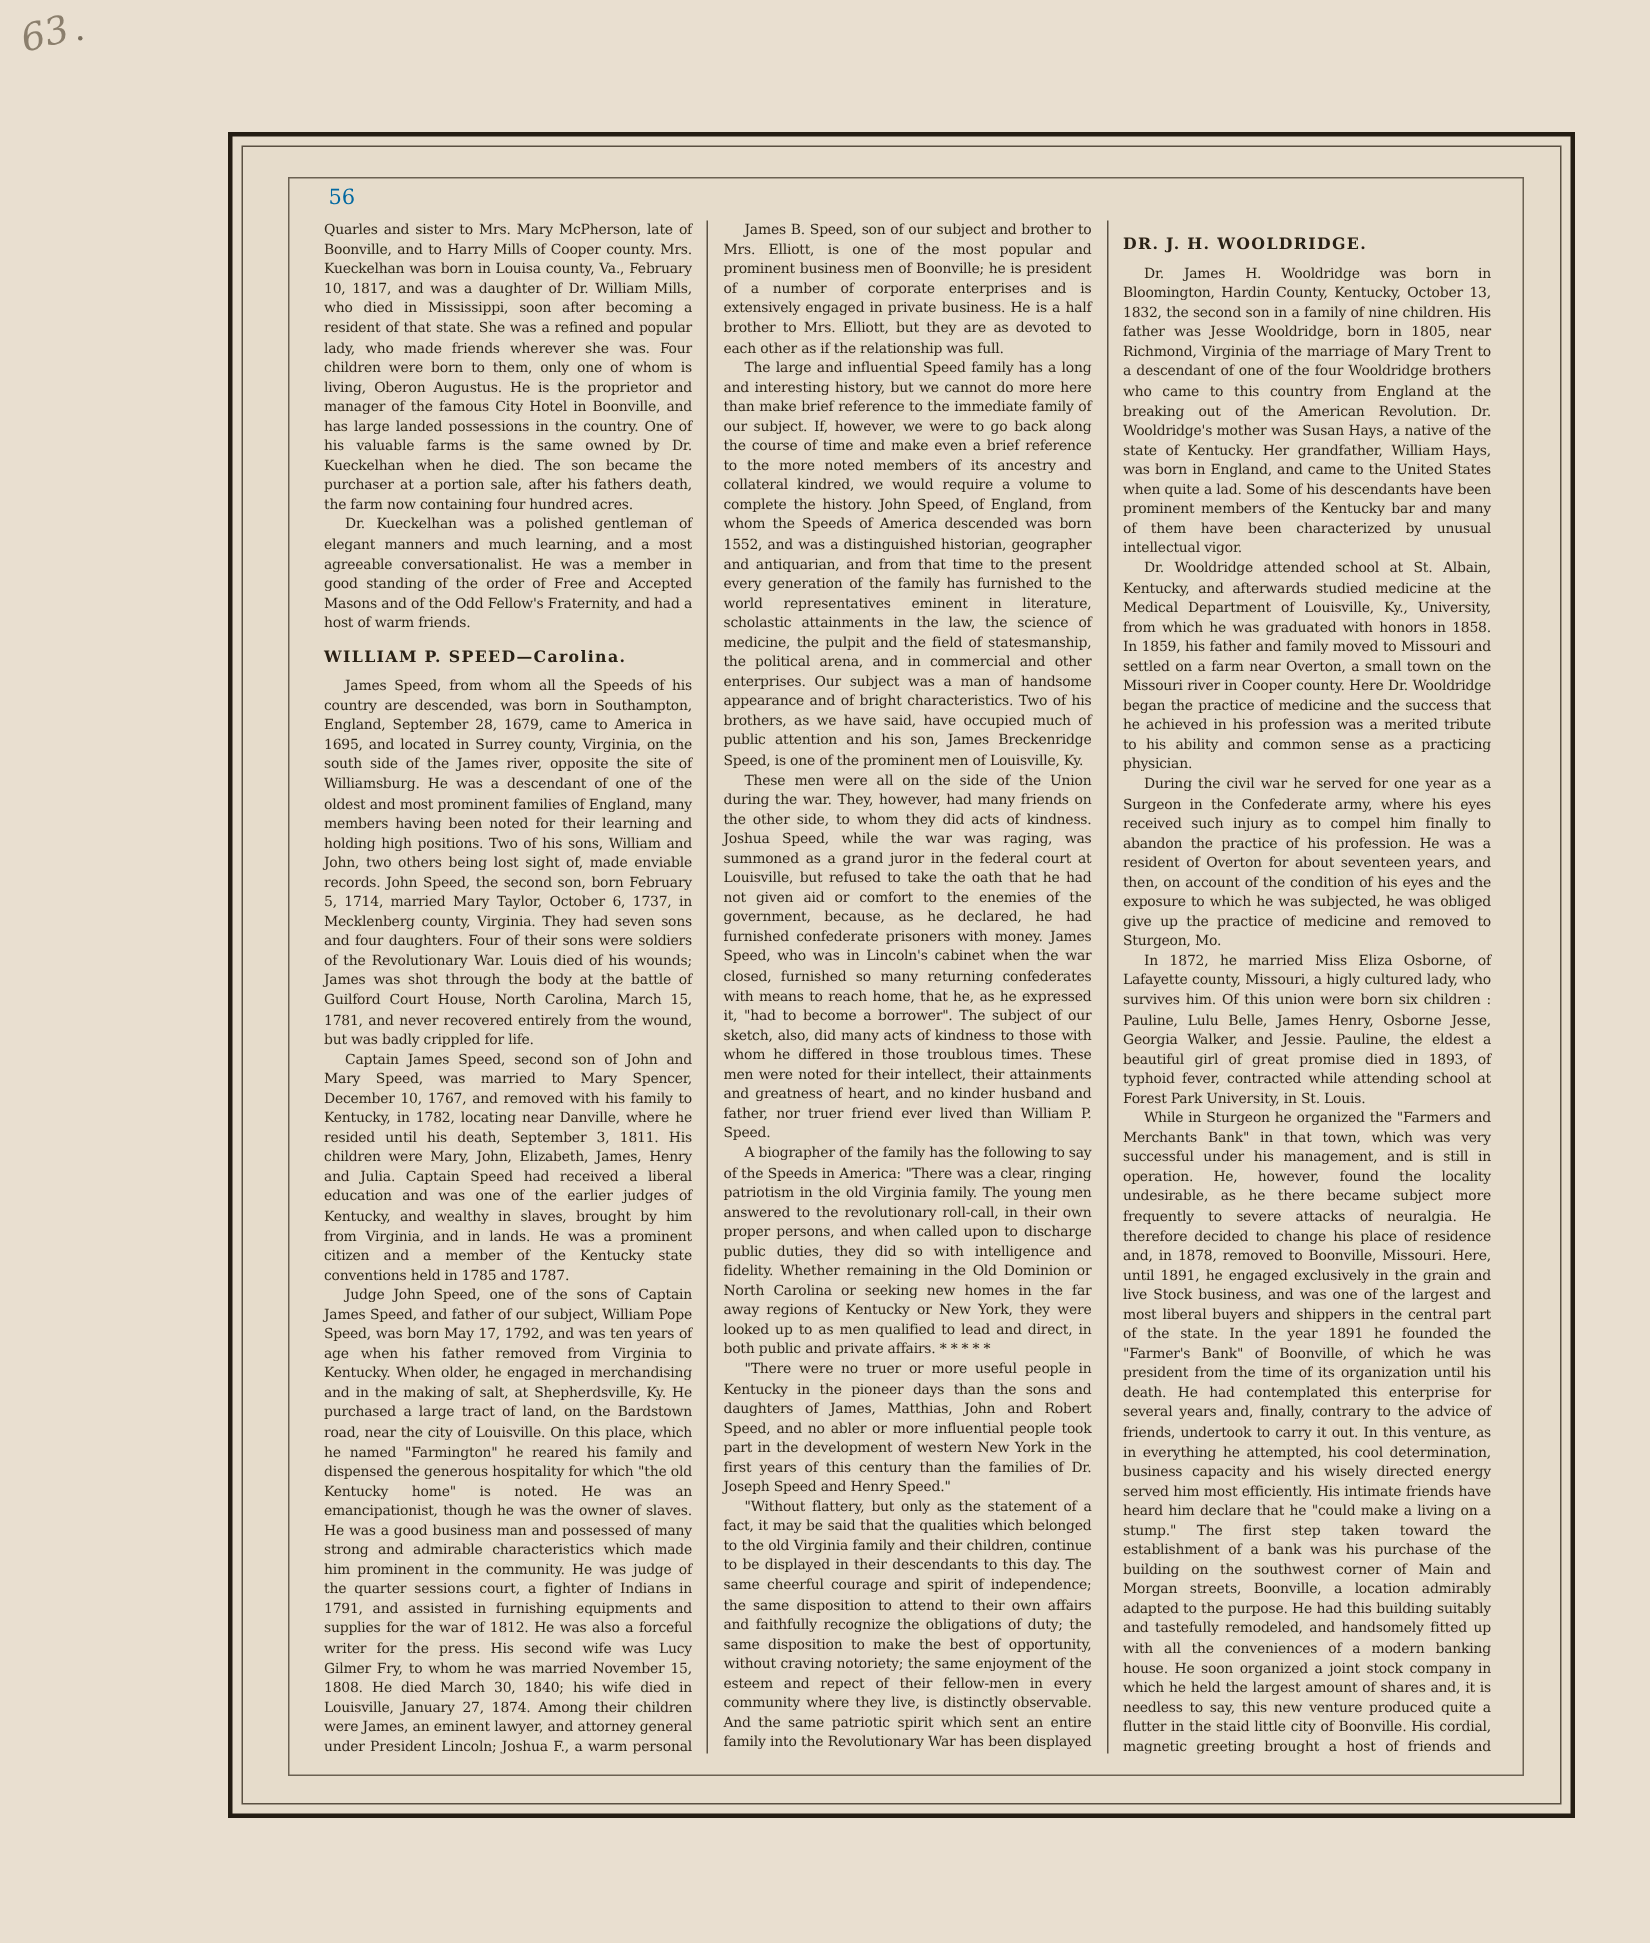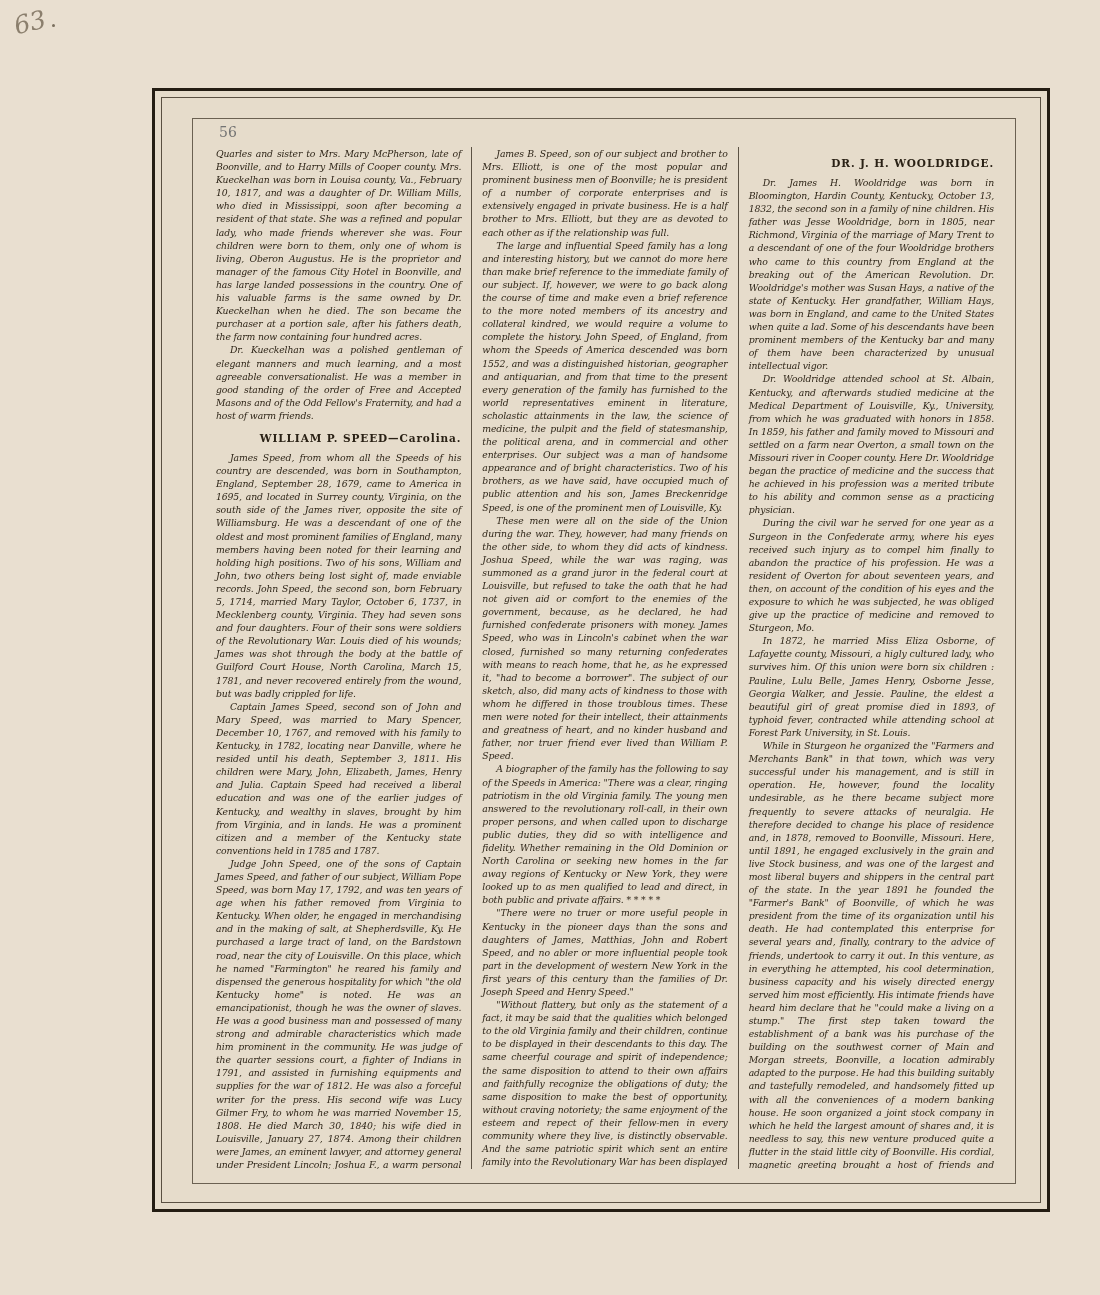--- a/index.html
+++ b/index.html
@@ -31,21 +31,21 @@
     position: absolute; left: 6px; top: 6px; right: 6px; bottom: 6px;
     border: 1px solid #5a5042;
   }
   .text-block-border {
     position: absolute; left: 192px; top: 118px;
     width: 822px; height: 1064px;
     border: 1px solid #6b6152;
   }
   .page-number {
     position: absolute; left: 219px; top: 124px;
-    font-size: 14px; color: #737373;
+    font-size: 14px; color: #0369a1;
   }
   .columns {
     position: absolute; left: 214px; top: 147px;
     width: 782px; height: 1022px;
     display: flex;
   }
   .column {
     flex: 1 1 0;
     padding: 0 10px;
     overflow: hidden;
@@ -54,31 +54,30 @@
   .column:first-child { padding-left: 2px; }
   .column:last-child { border-right: none; padding-right: 2px; }
   .column p.paragraph {
     margin: 0;
     font-size: 9.3px;
     line-height: 13.1px;
     letter-spacing: -0.15px;
     color: #2e2518;
     text-align: justify;
     text-indent: 14px;
-    font-style: italic;
   }
   .column p.paragraph.noindent { text-indent: 0; }
   .column h3.heading {
     margin: 10px 0 7px 0;
     font-size: 10.5px;
     line-height: 12px;
     letter-spacing: 0.9px;
     font-weight: bold;
     color: #2a2115;
-    text-align: right;
+    text-align: left;
     text-indent: 0;
   }
 </style>
 </head>
 <body>
 
 <div class="pencil-mark">63</div>
 <div class="ink-speck"></div>
 
 <div class="outer-frame">

